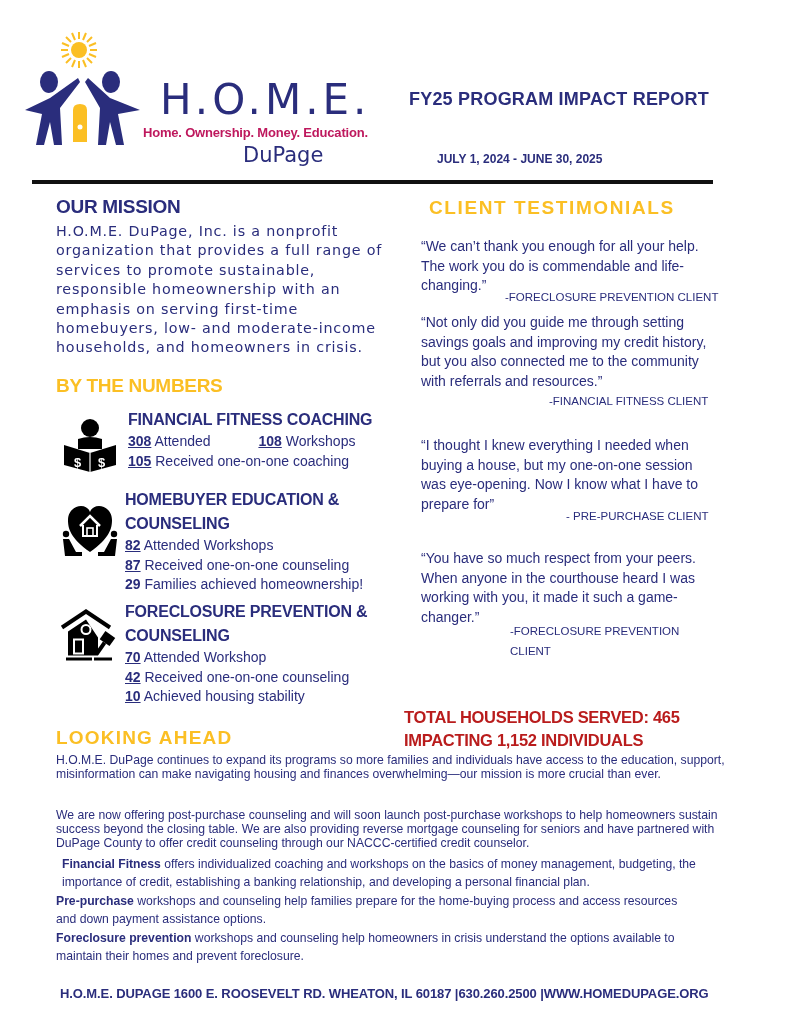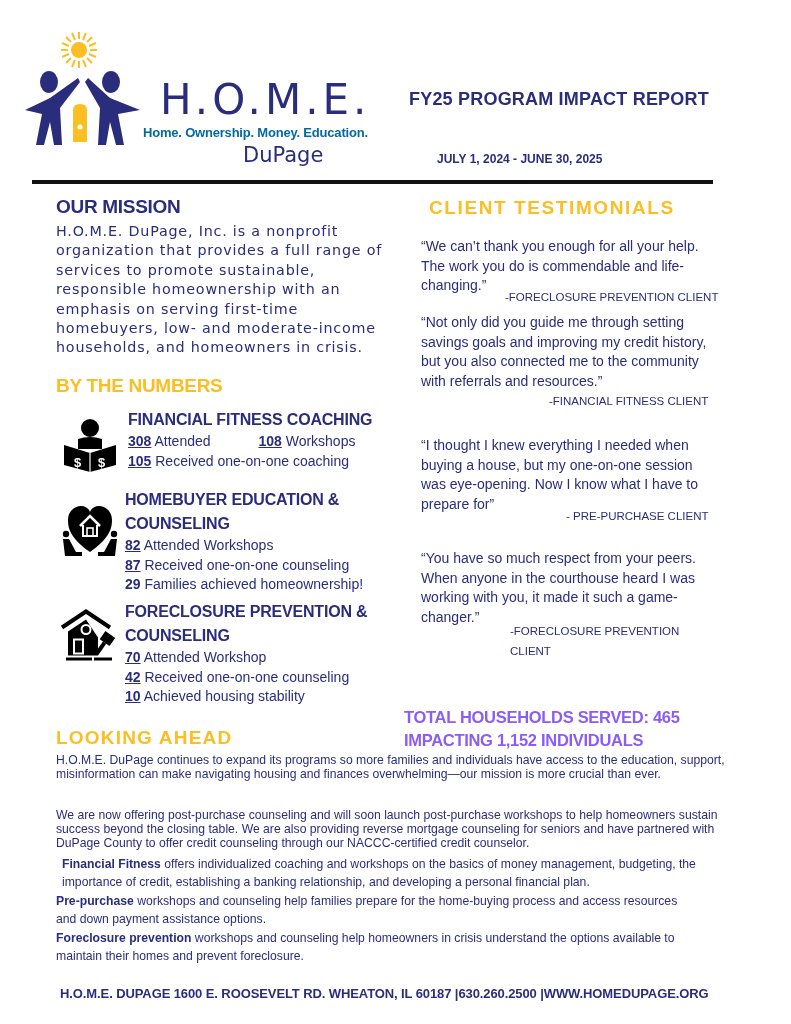--- a/index.html
+++ b/index.html
@@ -1,20 +1,20 @@
 <!DOCTYPE html>
 <html><head>
 <meta charset="utf-8">
 <style>
   html, body { margin: 0; padding: 0; background: #ffffff; }
   body { width: 791px; height: 1024px; position: relative; overflow: hidden;
          font-family: "Liberation Sans", sans-serif; color: #2a2d7c; }
   .abs { position: absolute; }
   .logo-home { left: 160px; top: 79px; font-size: 42px; letter-spacing: 4px; color: #2a2d7c; font-family: "DejaVu Sans", sans-serif; font-weight: normal; line-height: 1; }
-  .logo-tag { left: 143px; top: 125px; font-size: 13px; font-weight: bold; color: #0369a1; font-family: "Liberation Sans Narrow", "Liberation Sans", sans-serif; letter-spacing: -0.2px; }
+  .logo-tag { left: 143px; top: 125px; font-size: 13px; font-weight: bold; color: #be185d; font-family: "Liberation Sans Narrow", "Liberation Sans", sans-serif; letter-spacing: -0.2px; }
   .logo-dupage { left: 243px; top: 143px; font-size: 21px; color: #2a2d7c; font-family: "DejaVu Sans", sans-serif; }
 
   .report-title { left: 409px; top: 89px; font-size: 18px; font-weight: bold; color: #2a2d7c; letter-spacing: 0.2px; }
   .report-dates { left: 437px; top: 152px; font-size: 12px; font-weight: bold; color: #2a2d7c; }
 
   .divider { left: 32px; top: 180px; width: 681px; height: 4px; background: #111; }
 
   
   .h-mission { left: 56px; top: 196px; font-size: 19px; font-weight: bold; color: #2a2d7c; letter-spacing: -0.3px; }
   .mission-text { left: 56px; top: 222px; width: 340px; font-size: 15.5px; line-height: 19.4px; color: #2a2d7c; letter-spacing: 0.8px; font-family: "DejaVu Sans", sans-serif; font-size: 14.3px; }
@@ -26,21 +26,21 @@
   .stat-line { font-size: 14px; color: #2a2d7c; line-height: 19.5px; }
   .stat-line .num { font-weight: bold; text-decoration: underline; }
   .stat-line .num.plain { font-weight: bold; margin-left: 44px; }
 
   
   .h-testimonials { left: 429px; top: 197px; font-size: 19px; font-weight: bold; color: #fbbf24; letter-spacing: 1.6px; }
   .quote { left: 421px; width: 300px; font-size: 14px; line-height: 19.5px; color: #2a2d7c; }
   .attr { font-size: 11.5px; color: #2a2d7c; position: absolute; }
 
   
-  .totals { left: 404px; top: 706px; font-size: 16.5px; font-weight: bold; color: #8b5cf6; line-height: 23px; letter-spacing: -0.3px; }
+  .totals { left: 404px; top: 706px; font-size: 16.5px; font-weight: bold; color: #b91c1c; line-height: 23px; letter-spacing: -0.3px; }
 
   
   .h-ahead { left: 56px; top: 727px; font-size: 19px; font-weight: bold; color: #fbbf24; letter-spacing: 1.2px; }
   .para { left: 56px; width: 700px; font-size: 12.2px; line-height: 14.2px; color: #2a2d7c; }
   .para2 { left: 56px; width: 700px; font-size: 12.2px; line-height: 17.5px; color: #2a2d7c; }
   .para2 b { font-weight: bold; }
 
   .footer { left: 60px; top: 986px; font-size: 13px; font-weight: bold; color: #2a2d7c; letter-spacing: -0.1px; }
 </style>
 </head>

